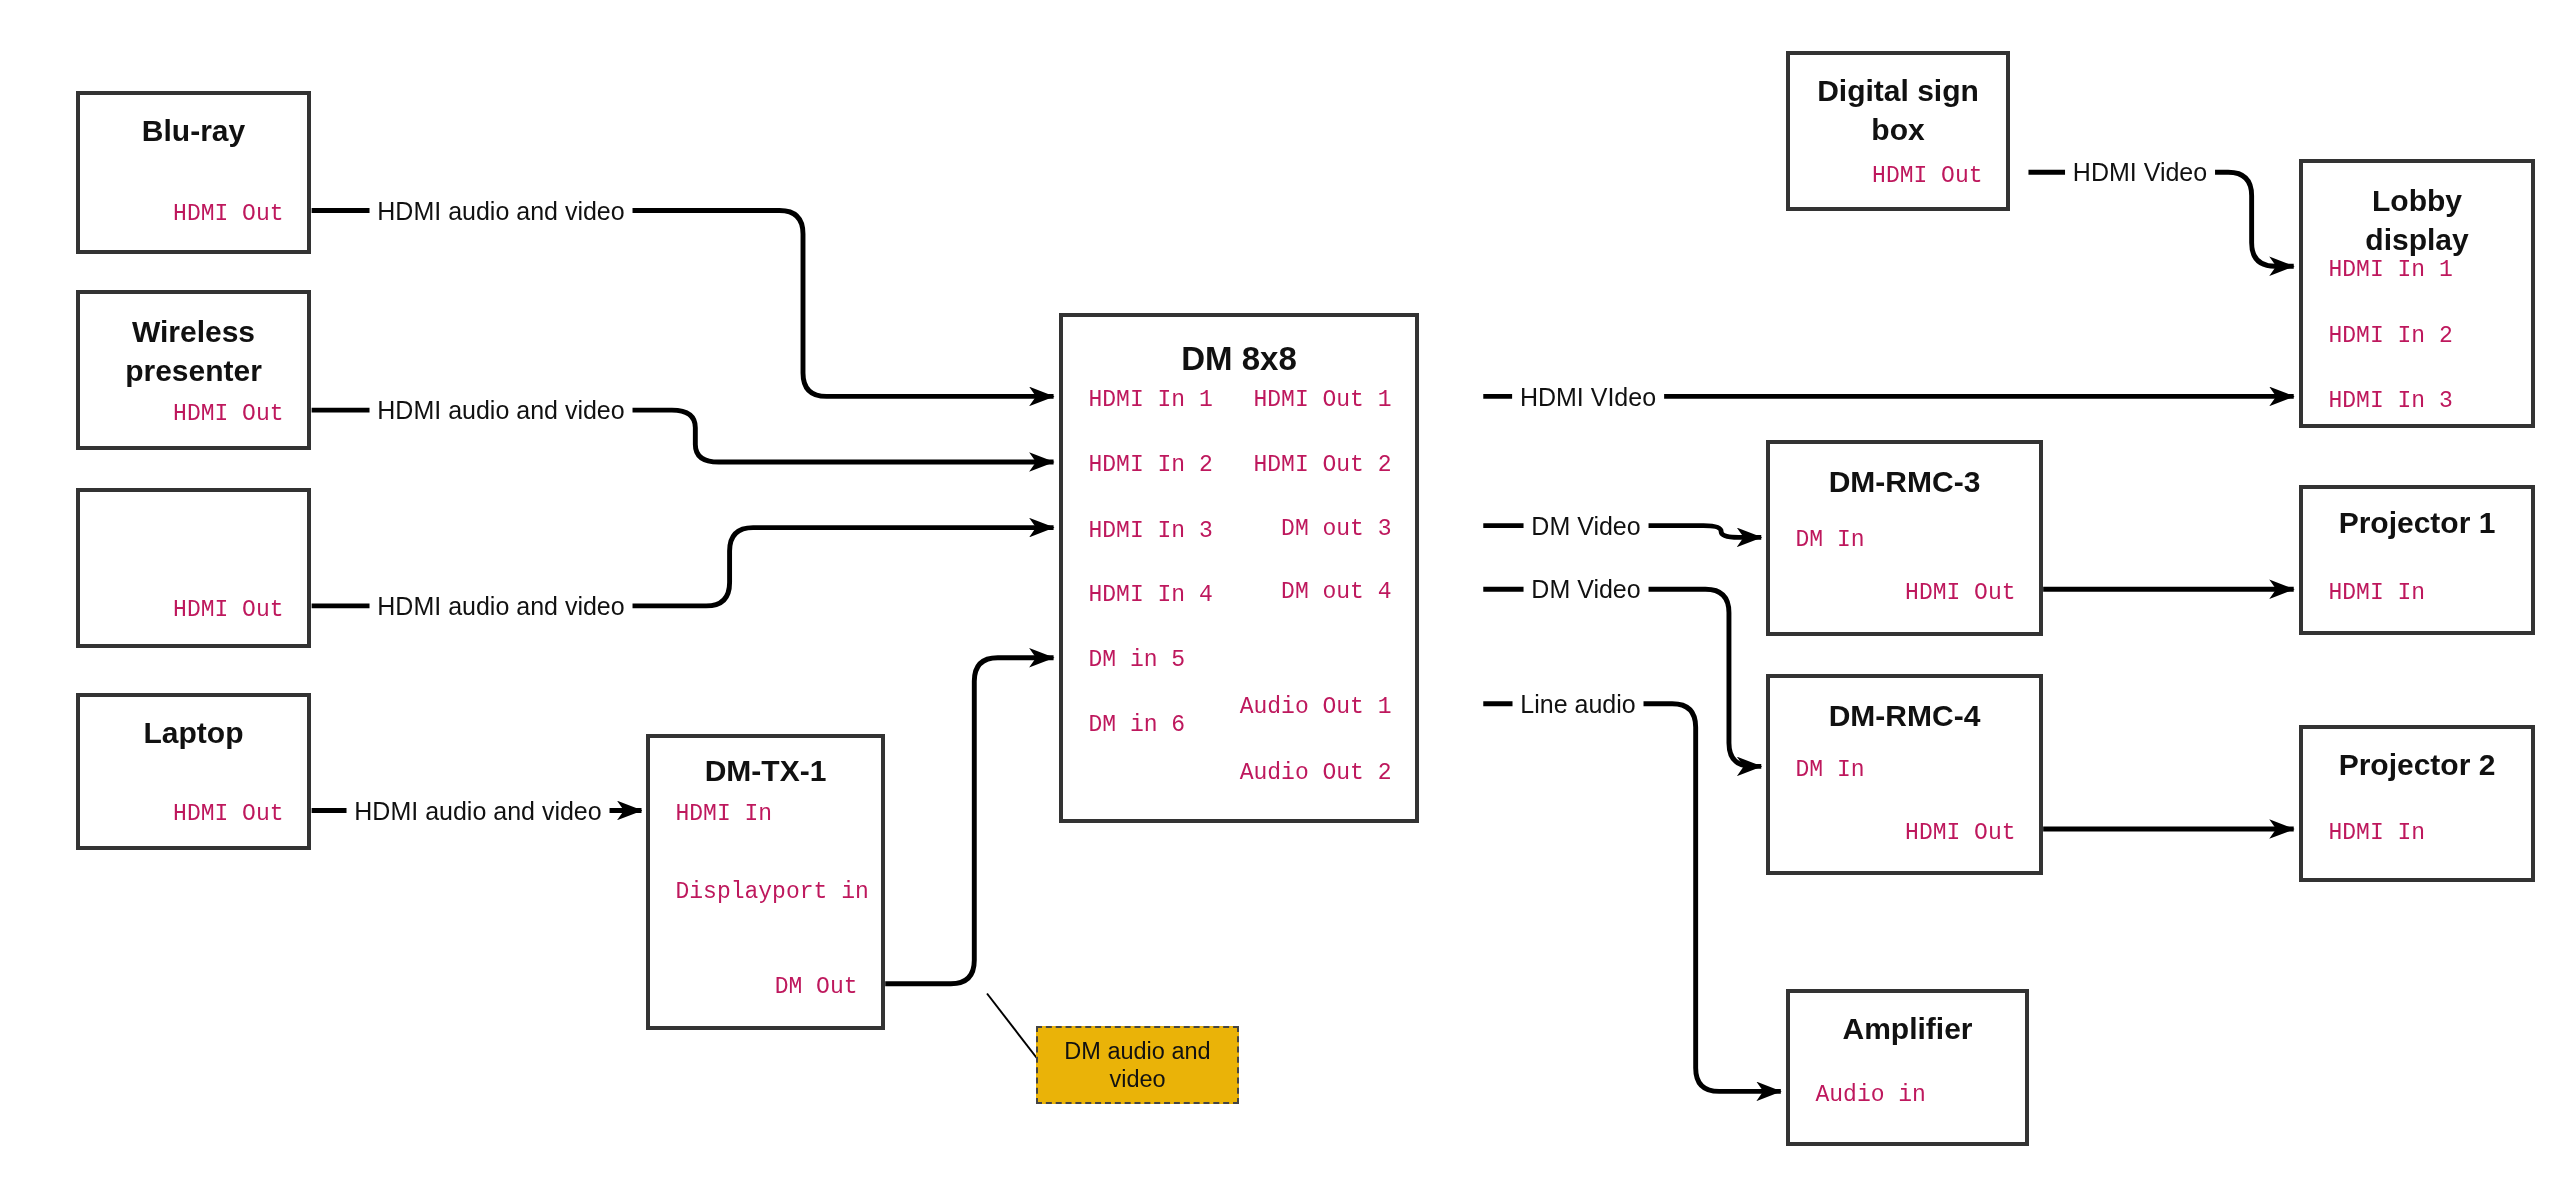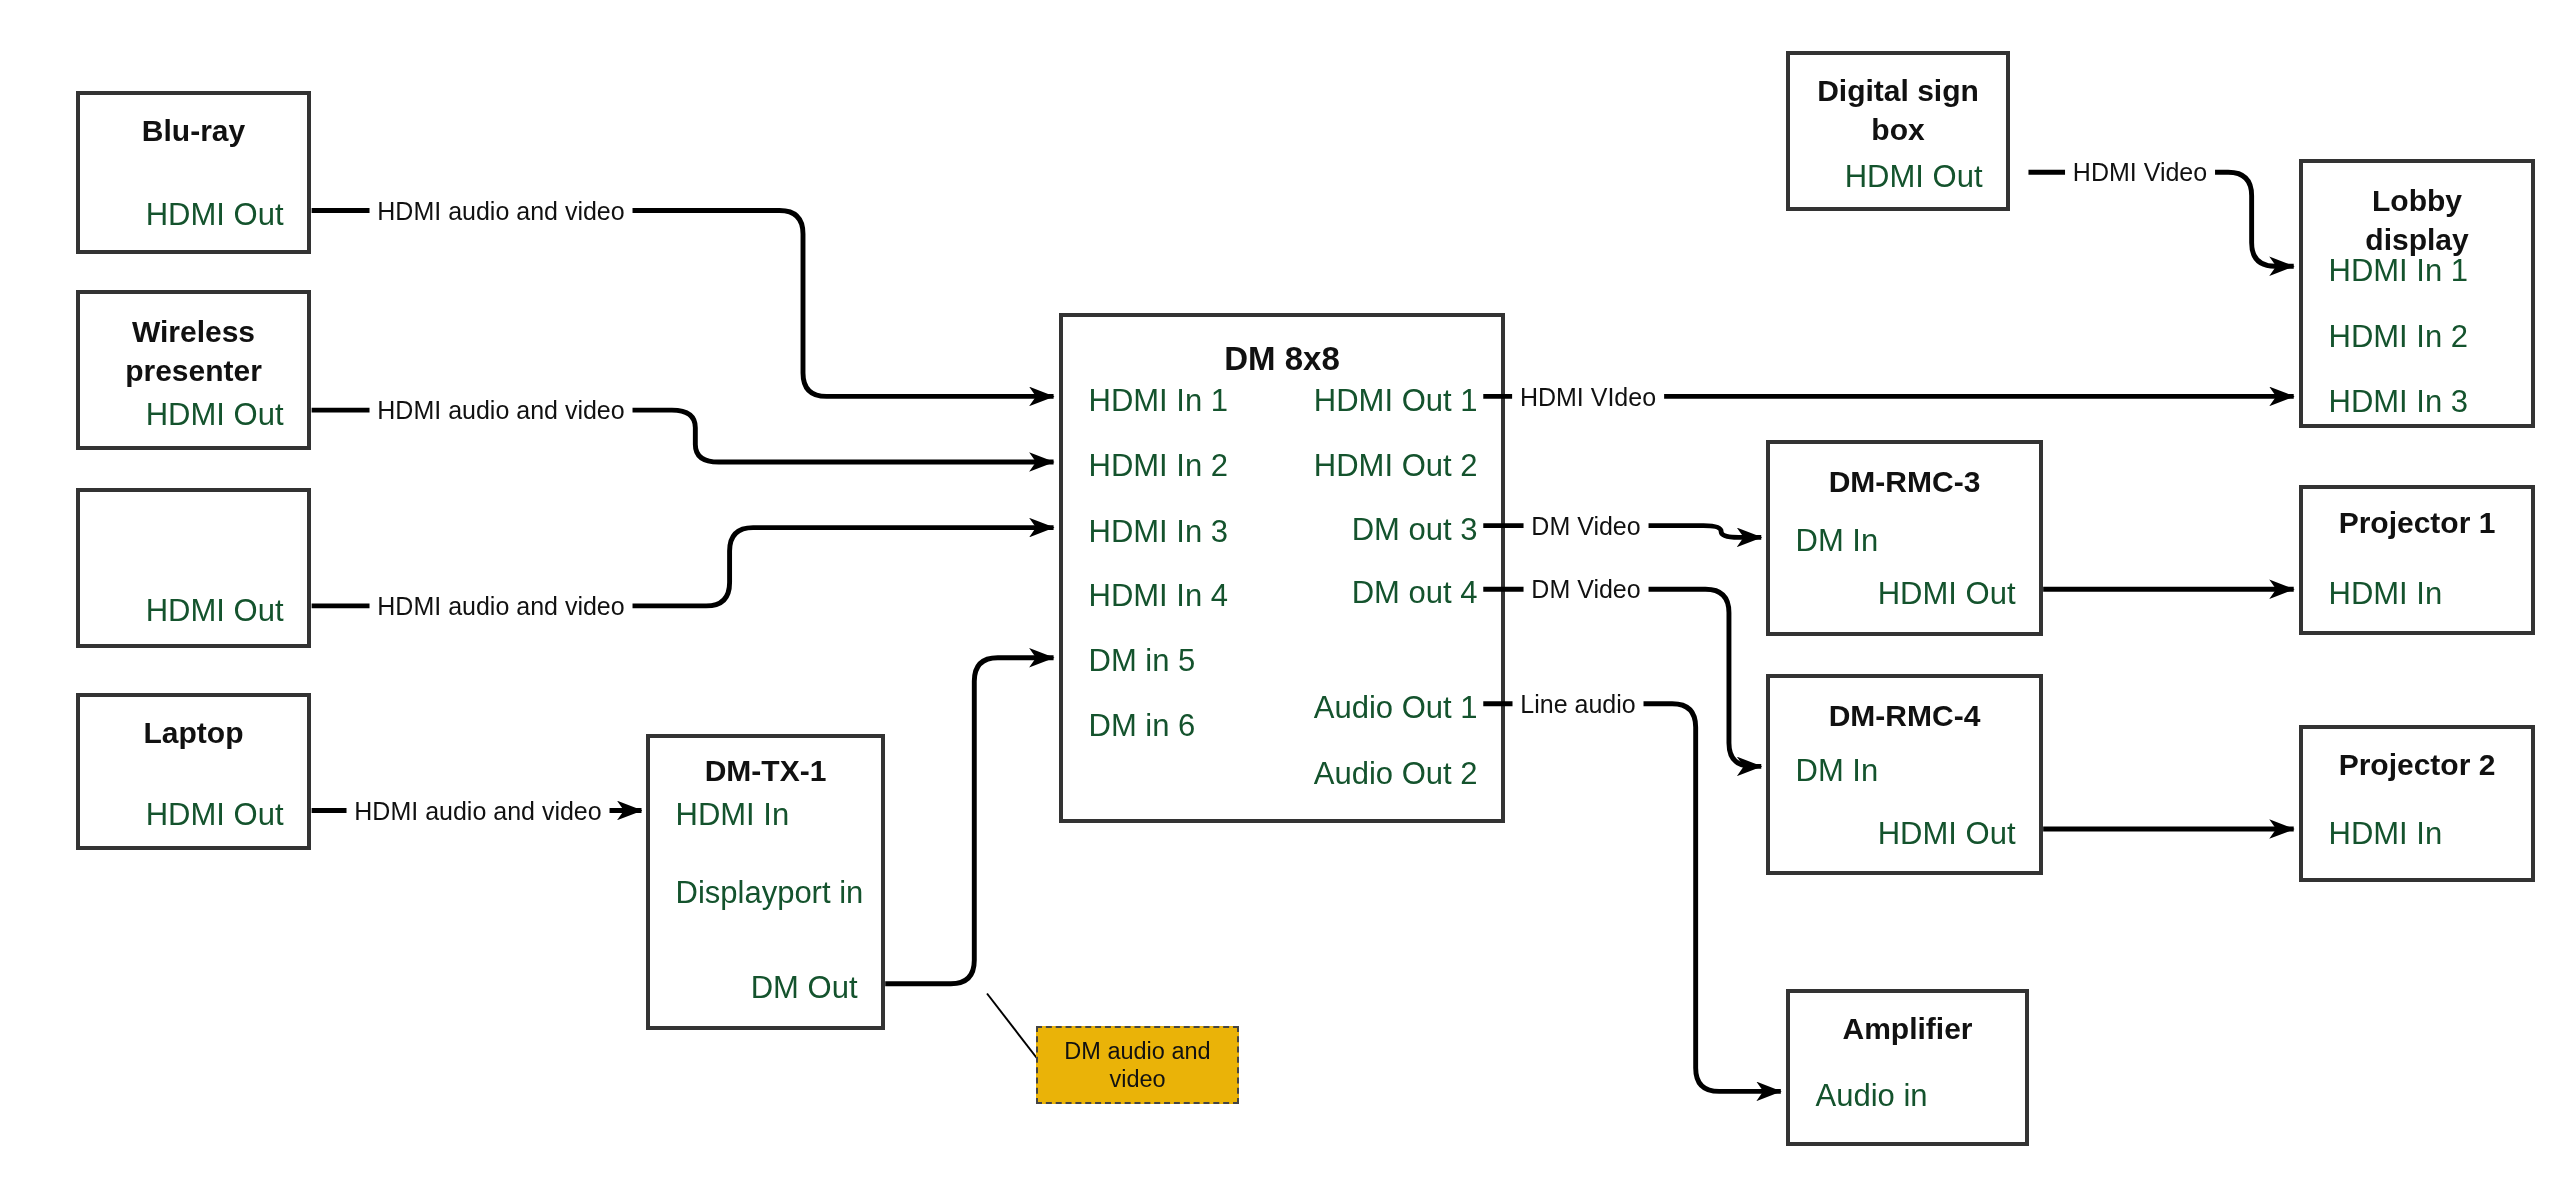--- a/index.html
+++ b/index.html
@@ -22,24 +22,25 @@
     font-weight:bold;
     font-size:30px;
     line-height:39px;
     color:#111111;
     text-align:center;
     margin:0 auto;
   }
   .node.big .title{font-size:33px;line-height:43px;}
   .port{
     position:absolute;
-    font-size:31px;
+    font-size:23px;
     line-height:35px;
-    color:#14532d;
+    color:#be185d;
     white-space:nowrap;
+    font-family:Liberation Mono, monospace;
   }
   .pl{left:25.5px;}
   .pr{right:23.5px;}
   .wire-label{
     position:absolute;
     transform:translate(-50%,-50%);
     background:#ffffff;
     color:#111111;
     font-size:25px;
     line-height:29px;
@@ -106,21 +107,21 @@
     <span class="port pr" style="top:100px">HDMI Out</span>
   </div>
 
   <div class="node" style="left:646px;top:734px;width:239px;height:296px">
     <div class="title" style="padding-top:13px">DM-TX-1</div>
     <span class="port pl" style="top:59px">HDMI In</span>
     <span class="port pl" style="top:137px">Displayport in</span>
     <span class="port pr" style="top:232px">DM Out</span>
   </div>
 
-  <div class="node big" style="left:1059px;top:313px;width:446px;height:510px">
+  <div class="node big" style="left:1059px;top:313px;width:360px;height:510px">
     <div class="title" style="padding-top:19.6px">DM 8x8</div>
     <span class="port pl" style="top:66px">HDMI In 1</span>
     <span class="port pl" style="top:131px">HDMI In 2</span>
     <span class="port pl" style="top:197px">HDMI In 3</span>
     <span class="port pl" style="top:261px">HDMI In 4</span>
     <span class="port pl" style="top:326px">DM in 5</span>
     <span class="port pl" style="top:391px">DM in 6</span>
     <span class="port pr" style="top:66px">HDMI Out 1</span>
     <span class="port pr" style="top:131px">HDMI Out 2</span>
     <span class="port pr" style="top:195px">DM out 3</span>

